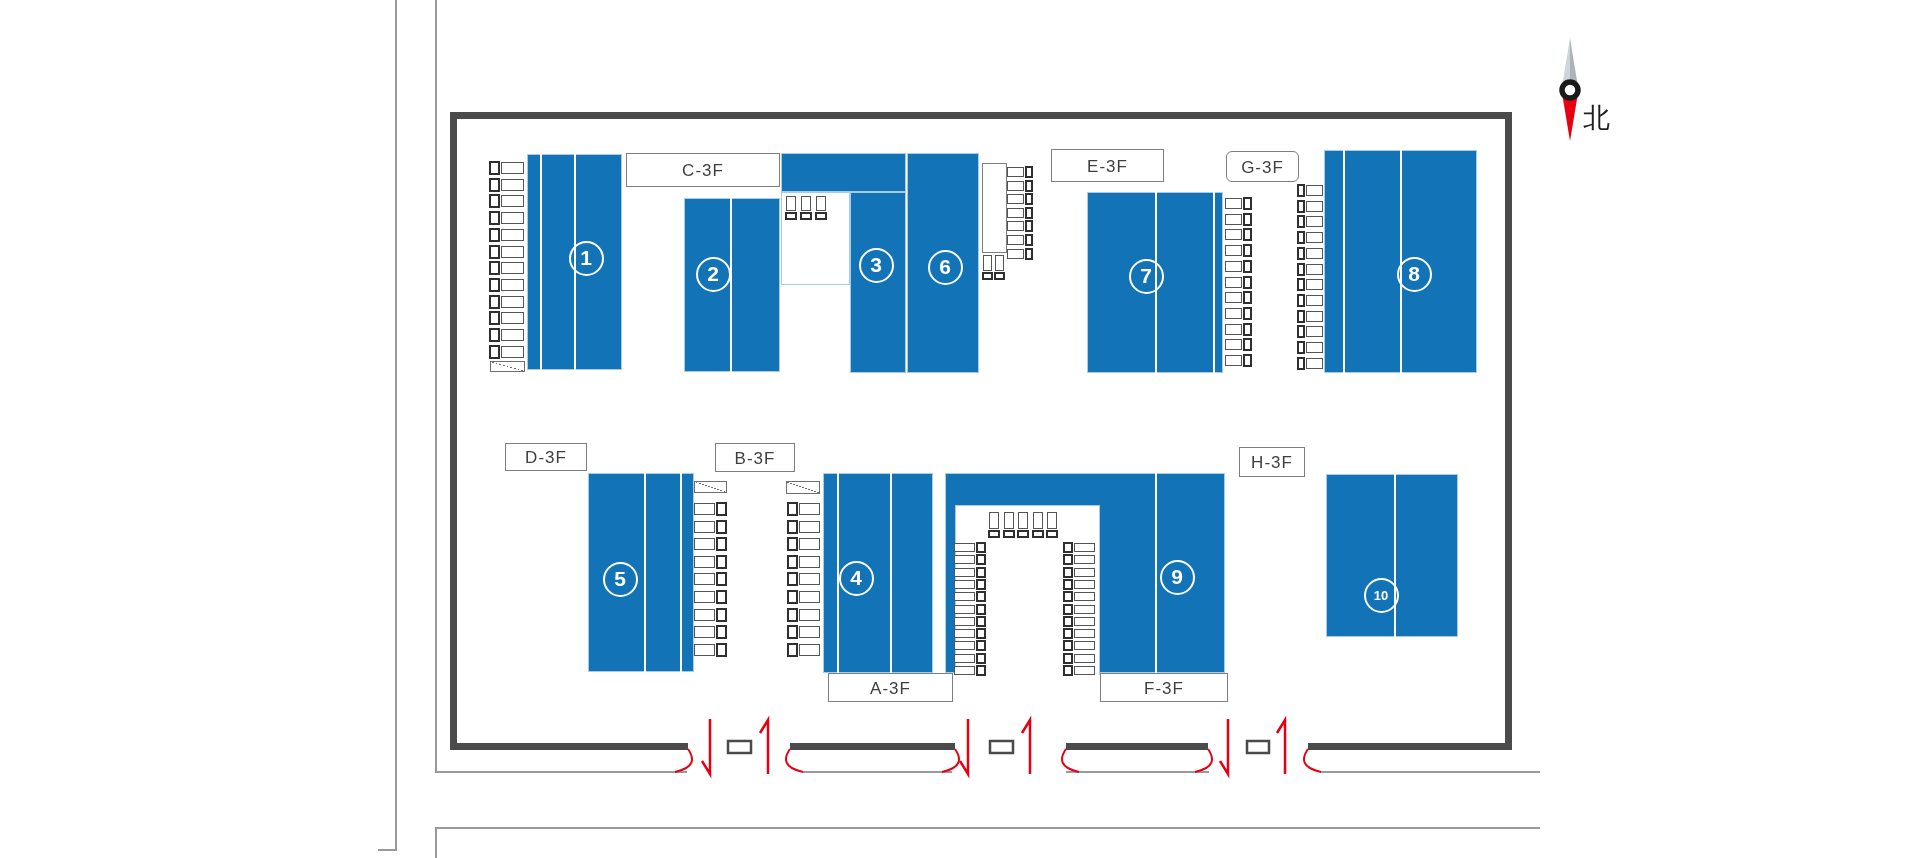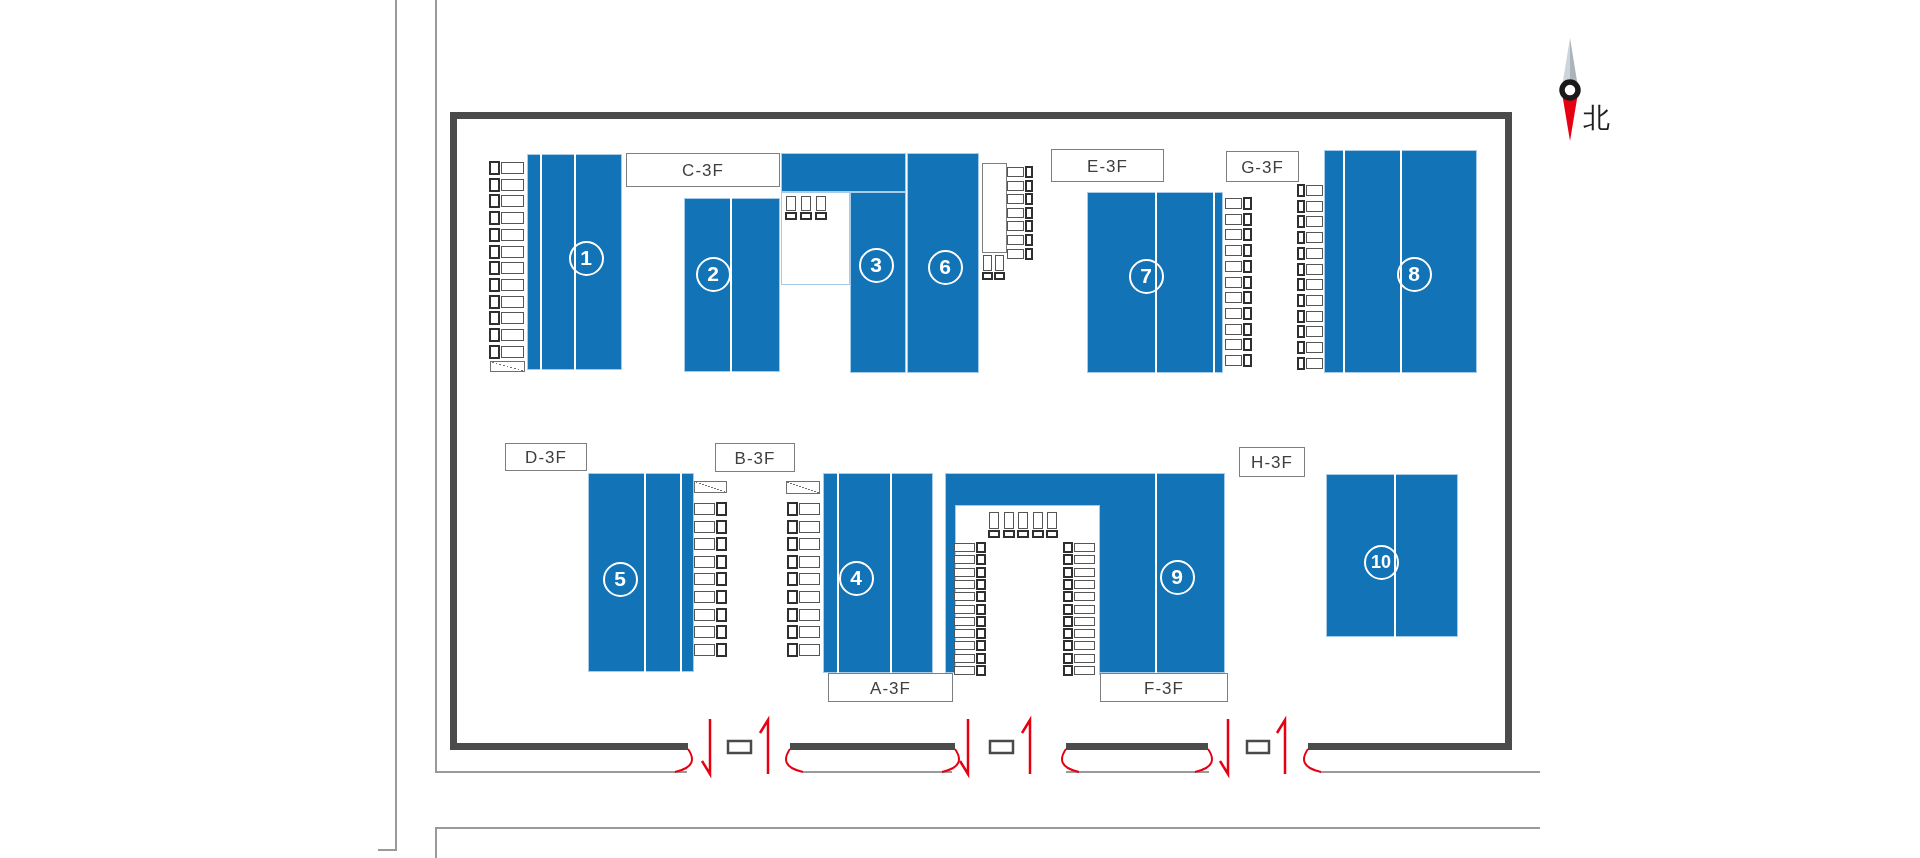--- a/index.html
+++ b/index.html
@@ -73,25 +73,25 @@
     <div class="abs block" style="left: 823px; top: 473px; width: 110px; height: 200px;"></div>
     <div class="abs block-line" style="left: 837px; top: 473px; width: 2px; height: 200px;"></div>
     <div class="abs block-line" style="left: 890px; top: 473px; width: 2px; height: 200px;"></div>
     <div class="abs badge" style="left: 838.5px; top: 560.5px; width: 35px; height: 35px;">4</div>
     <div class="abs block" style="left: 945px; top: 473px; width: 280px; height: 200px;"></div>
     <div class="abs courtyard" style="left: 955px; top: 505px; width: 145px; height: 170px;"></div>
     <div class="abs block-line" style="left: 1155px; top: 473px; width: 2px; height: 200px;"></div>
     <div class="abs badge" style="left: 1159.5px; top: 559.5px; width: 35px; height: 35px;">9</div>
     <div class="abs block" style="left: 1326px; top: 474px; width: 132px; height: 163px;"></div>
     <div class="abs block-line" style="left: 1394px; top: 474px; width: 2px; height: 163px;"></div>
-    <div class="abs badge" style="left: 1363.5px; top: 545px; width: 35px; height: 35px; font-size: 18px;">10</div>
+    <div class="abs badge" style="left: 1363.5px; top: 578px; width: 35px; height: 35px; font-size: 13px;">10</div>
     <div class="abs dock-office" style="left: 982px; top: 163px; width: 25px; height: 90px;"></div>
     <div class="abs labelbox" style="left: 626px; top: 153px; width: 154px; height: 34px; line-height: 34px;">C-3F</div>
     <div class="abs labelbox" style="left: 1051px; top: 149px; width: 113px; height: 33px; line-height: 33px;">E-3F</div>
-    <div class="abs labelbox" style="left: 1226px; top: 151px; width: 73px; height: 31px; line-height: 31px;">G-3F</div>
+    <div class="abs labelbox" style="left: 1226px; top: 151px; width: 73px; height: 31px; line-height: 31px; border-radius: 6px;">G-3F</div>
     <div class="abs labelbox" style="left: 505px; top: 443px; width: 82px; height: 28px; line-height: 28px;">D-3F</div>
     <div class="abs labelbox" style="left: 715px; top: 443px; width: 80px; height: 29px; line-height: 29px;">B-3F</div>
     <div class="abs labelbox" style="left: 1239px; top: 447px; width: 66px; height: 30px; line-height: 30px;">H-3F</div>
     <div class="abs labelbox" style="left: 828px; top: 673px; width: 125px; height: 29px; line-height: 29px;">A-3F</div>
     <div class="abs labelbox" style="left: 1100px; top: 673px; width: 128px; height: 29px; line-height: 29px;">F-3F</div>
     <div class="abs ramp" style="left: 490px; top: 361px; width: 35px; height: 11px; background: linear-gradient(to right top, rgb(255, 255, 255) 48.5%, rgb(111, 111, 111) 48.5%, rgb(111, 111, 111) 51.5%, rgb(255, 255, 255) 51.5%);"></div>
     <div class="abs ramp" style="left: 694px; top: 481px; width: 33px; height: 12px; background: linear-gradient(to right top, rgb(255, 255, 255) 48.5%, rgb(111, 111, 111) 48.5%, rgb(111, 111, 111) 51.5%, rgb(255, 255, 255) 51.5%);"></div>
     <div class="abs ramp" style="left: 786px; top: 481px; width: 34px; height: 13px; background: linear-gradient(to right top, rgb(255, 255, 255) 48.5%, rgb(111, 111, 111) 48.5%, rgb(111, 111, 111) 51.5%, rgb(255, 255, 255) 51.5%);"></div>
     <div class="abs truck-cab" style="left: 489px; top: 161px; width: 11px; height: 14px;"></div>
     <div class="abs truck-trailer" style="left: 501px; top: 162px; width: 23px; height: 12px;"></div>

